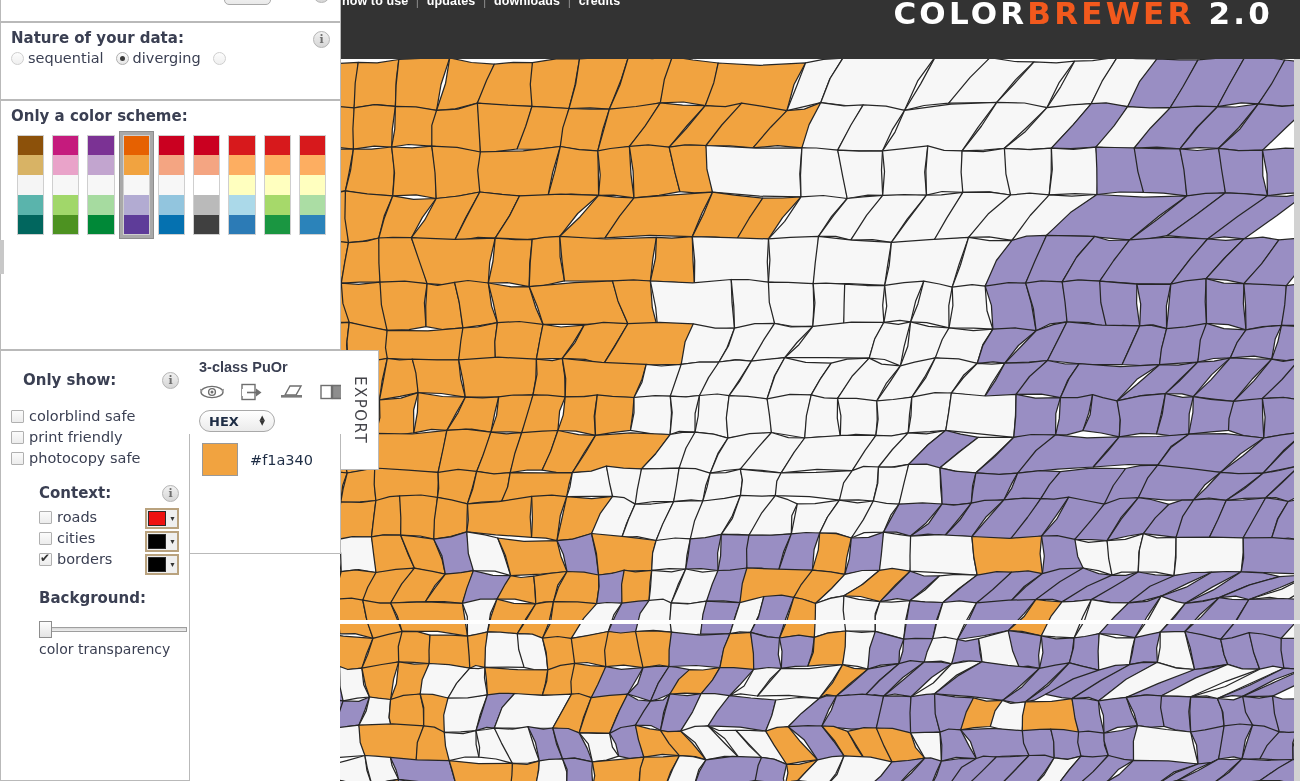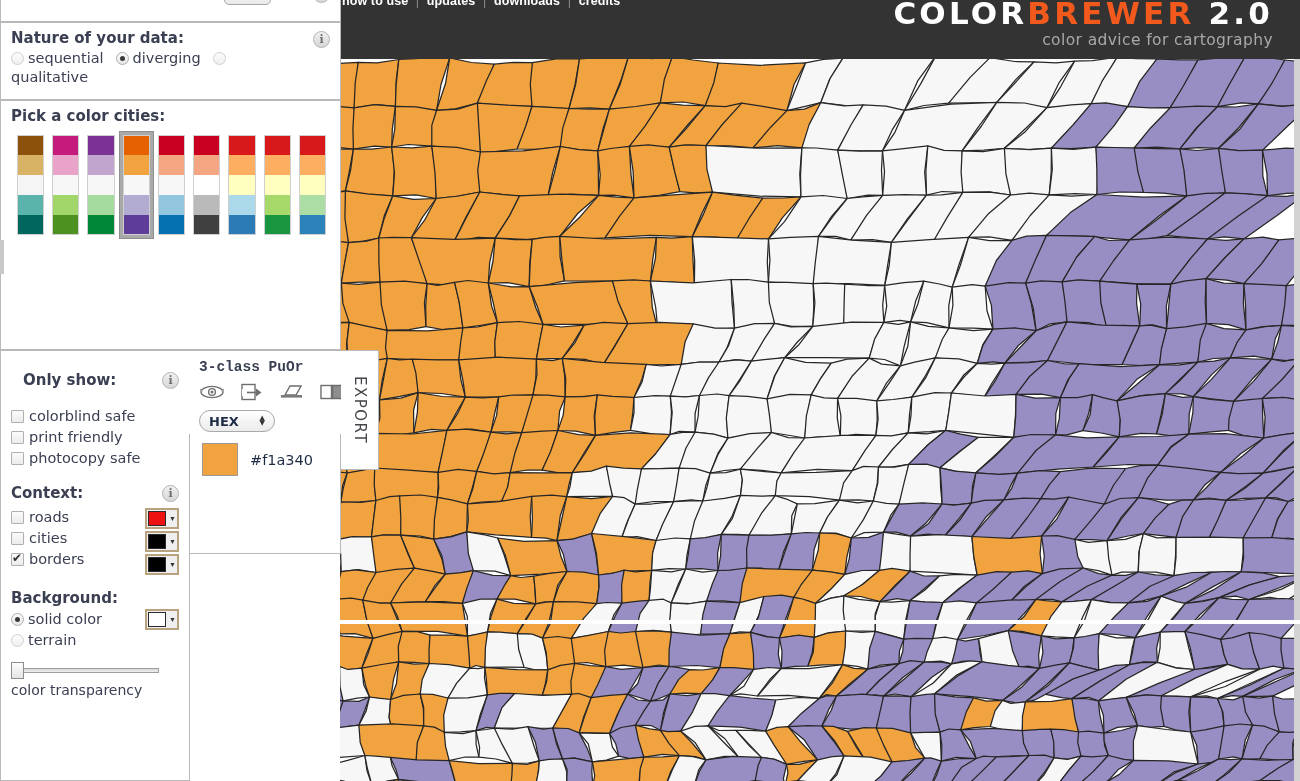--- a/index.html
+++ b/index.html
@@ -125,21 +125,21 @@
   .sch .band { display:block; width: 100%; height: 20px; border-left:1px solid #cfcfcf; border-right:1px solid #cfcfcf; }
   .sch .band:first-child { border-top:1px solid #cfcfcf; }
   .sch .band:last-child { border-bottom:1px solid #cfcfcf; }
 
   
   #p-opts { left: 0px; top: 350px; width: 190px; height: 431px; }
   #p-opts .panel-inner { padding: 8px 10px; }
   #p-opts .grp { margin-bottom: 12px; }
   #p-opts .hdr { display:flex; align-items:center; justify-content:space-between; margin-bottom: 7px; }
   #p-opts .crow { display:flex; align-items:center; margin-bottom: 5px; }
-  .ctxwrap { position: relative; }
+  .ctxwrap { position: relative; margin-left: 28px; }
   .swbtn {
     position: absolute; right: 0;
     width: 34px; height: 21px;
     border: 2px solid #b9a27e; background: #efefef;
     display:flex; align-items:center; padding: 1px;
   }
   .swbtn .sw { width: 20px; height: 15px; border: 1px solid #2a2a2a; }
   .swbtn .ar { font-size: 7px; color: #333; margin-left: 3px; }
   .slider { margin-top: 14px; position: relative; width: 148px; height: 16px; }
   .slider .track {
@@ -150,21 +150,21 @@
   .slider .knob {
     position:absolute; left: 0px; top: 0px; width: 13px; height: 17px;
     background: linear-gradient(#fdfdfd,#e4e4e4); border: 1px solid #8d8d8d;
   }
   .slabel { font-size: 14px; color: #3a3f52; margin-top: 4px; font-family:"DejaVu Sans", sans-serif; }
   #export-box {
     position:absolute; left: 189px; top: 350px; width: 190px; height: 120px;
     background:#fff; border:1px solid #b9b9b9; border-left: none; z-index: 55;
   }
   #export-box .panel-inner { padding: 8px 10px; }
-  .extitle { font-size: 14.5px; font-weight: bold; color:#3a3f52; font-family:Liberation Mono, monospace; }
+  .extitle { font-size: 14.5px; font-weight: bold; color:#3a3f52; font-family:Liberation Sans, sans-serif; }
   .exicons { display:flex; align-items:center; gap: 14px; margin-top: 7px; }
   .exicons .ic { width: 26px; height: 20px; display:flex; align-items:center; justify-content:center; }
   .hexsel {
     margin-top: 8px; width: 76px; height: 22px;
     border: 1px solid #a9a9a9; border-radius: 11px;
     background: linear-gradient(#ffffff,#ebebeb);
     display:flex; align-items:center; justify-content:space-between;
     padding: 0 9px; font-size: 13px; color:#1e2d45; font-weight:bold;
     font-family:"DejaVu Sans", sans-serif;
   }
@@ -816,21 +816,20 @@
       <span class="navlink">how to use</span>
       <span class="navsep">|</span>
       <span class="navlink">updates</span>
       <span class="navsep">|</span>
       <span class="navlink">downloads</span>
       <span class="navsep">|</span>
       <span class="navlink">credits</span>
     </div>
     <div id="brand">
       <span class="bt w">COLOR</span><span class="bt o">BREWER</span><span class="bt w"> 2.0</span>
-      <span class="tag">color advice for cartography</span>
     </div>
   </div>
 
   <div class="panel" id="p-classes">
     <div class="panel-inner">
       <span class="ptitle" style="margin:0">Number of data classes:</span>
       <div class="numsel">
         <span class="cv">3</span>
 
       </div>
@@ -850,29 +849,26 @@
           <span class="lbl">sequential</span>
         </label>
         <label class="opt">
           <span class="radio on"></span>
           <span class="lbl">diverging</span>
         </label>
         <label class="opt">
           <span class="radio dim"></span>
         </label>
       </div>
-      <div class="wrap2">
-        <span class="lbl">qualitative</span>
-      </div>
     </div>
   </div>
 
   <div class="panel" id="p-scheme">
     <div class="panel-inner">
-      <div class="ptitle">Pick a color cities:</div>
+      <div class="ptitle">Only a color scheme:</div>
       <div class="schemes" id="schemes">
           <div class="sch">
             <span class="band" style="background: rgb(140, 81, 10);"></span>
             <span class="band" style="background: rgb(216, 179, 101);"></span>
             <span class="band" style="background: rgb(245, 245, 245);"></span>
             <span class="band" style="background: rgb(90, 180, 172);"></span>
             <span class="band" style="background: rgb(1, 102, 94);"></span>
           </div>
           <div class="sch">
             <span class="band" style="background: rgb(197, 27, 125);"></span>
@@ -987,34 +983,20 @@
           </label>
           <div class="swbtn" style="top:45px">
             <span class="sw" id="sw-borders" style="background: rgb(0, 0, 0);"></span>
             <span class="ar">▼</span>
           </div>
         </div>
       </div>
 
       <div class="grp ctxwrap" style="margin-top:22px">
         <div class="ptitle">Background:</div>
-        <div style="position:relative">
-          <label class="crow">
-            <span class="radio on"></span>
-            <span class="lbl">solid color</span>
-          </label>
-          <div class="swbtn" style="top:-2px">
-            <span class="sw" id="sw-bg" style="background: rgb(255, 255, 255);"></span>
-            <span class="ar">▼</span>
-          </div>
-          <label class="crow">
-            <span class="radio dim"></span>
-            <span class="lbl">terrain</span>
-          </label>
-        </div>
 
         <div class="slider">
           <div class="track"></div>
           <div class="knob"></div>
         </div>
         <div class="slabel">color transparency</div>
       </div>
 
     </div>
   </div>

